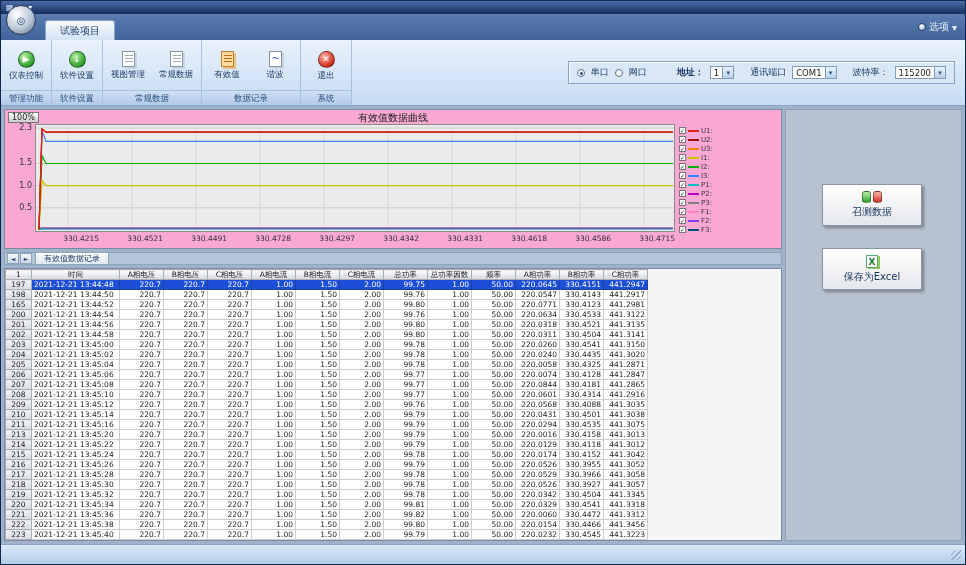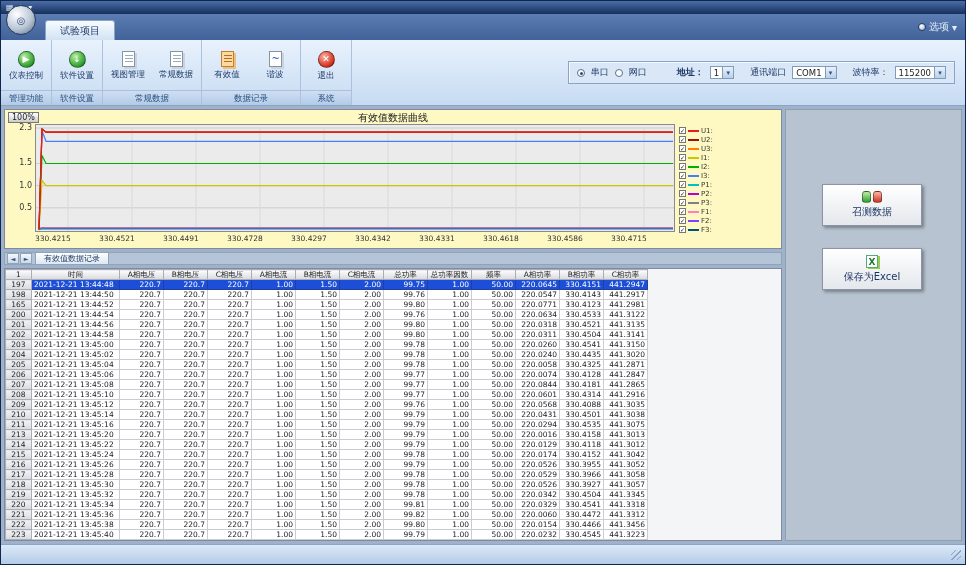--- a/index.html
+++ b/index.html
@@ -48,35 +48,35 @@
   .mini-select { display:inline-flex; align-items:center; border:1px solid #7f9db9; background:#fff; height:13px; font-size:8.5px; color:#222; }
   .mini-select .val { padding:0 3px; }
   .mini-select .arr { width:11px; height:100%; background:linear-gradient(#e8f1fc,#b9d0ea); border-left:1px solid #7f9db9;
     font-size:7px; color:#35527c; display:flex; align-items:center; justify-content:center; }
 
   
   .main { flex:1; display:flex; gap:3px; padding:3px; min-height:0; }
   .left { width:778px; display:flex; flex-direction:column; gap:3px; min-height:0; }
 
   
-  .chart-panel { height:140px; background:#fef9c3; border:1px solid #7f8aa0; position:relative; padding:1px 2px; flex:none; }
+  .chart-panel { height:140px; background:#f9a8d4; border:1px solid #7f8aa0; position:relative; padding:1px 2px; flex:none; }
   .zoom-badge { position:absolute; left:3px; top:2px; font-size:8px; background:linear-gradient(#fff,#ccc);
     border:1px solid #777; padding:0 3px; color:#222; z-index:3; }
   .chart-title { text-align:center; font-size:10px; color:#222; height:13px; line-height:13px; }
   .chart-area { display:flex; }
   .yaxis { width:28px; position:relative; font-size:8px; color:#333; flex:none; }
   .yaxis span { position:absolute; right:3px; }
   svg.plot { background:#ebebeb; border:1px solid #8a8a8a; flex:none; }
   .legend { width:56px; padding:2px 0 0 4px; flex:none; }
   .legend-row { display:flex; align-items:center; gap:2px; height:9px; }
   .legend-row .cb { width:7px; height:7px; border:1px solid #777; background:#fff; font-size:6px; line-height:6px; color:#222; text-align:center; flex:none; }
   .legend-row .sw { width:11px; height:2px; flex:none; }
   .legend-row .lb { font-size:7px; color:#333; white-space:nowrap; }
   .xlabels { display:flex; margin-left:28px; width:640px; font-size:7.5px; color:#333; }
-  .xlabels span { width:64px; text-align:left; }
+  .xlabels span { width:64px; text-align:right; }
 
   
   .tabstrip { height:13px; background:#b4c5d8; display:flex; align-items:flex-end; gap:1px; padding-left:2px; flex:none; border:1px solid #8fa3bb; }
   .nav-arrow { width:12px; height:11px; background:linear-gradient(#f4f8fc,#ccd9e8); border:1px solid #8fa3bb;
     font-size:6px; color:#35527c; display:flex; align-items:center; justify-content:center; }
   .rec-tab { height:12px; padding:0 8px; background:linear-gradient(#fdfefe,#dde8f2); border:1px solid #8fa3bb; border-bottom:none;
     font-size:8px; color:#1f3b66; display:flex; align-items:center; margin-left:2px; }
 
   
   .grid { flex:1; background:#f4f5f7; border:1px solid #7f8aa0; overflow:hidden; min-height:0; }

